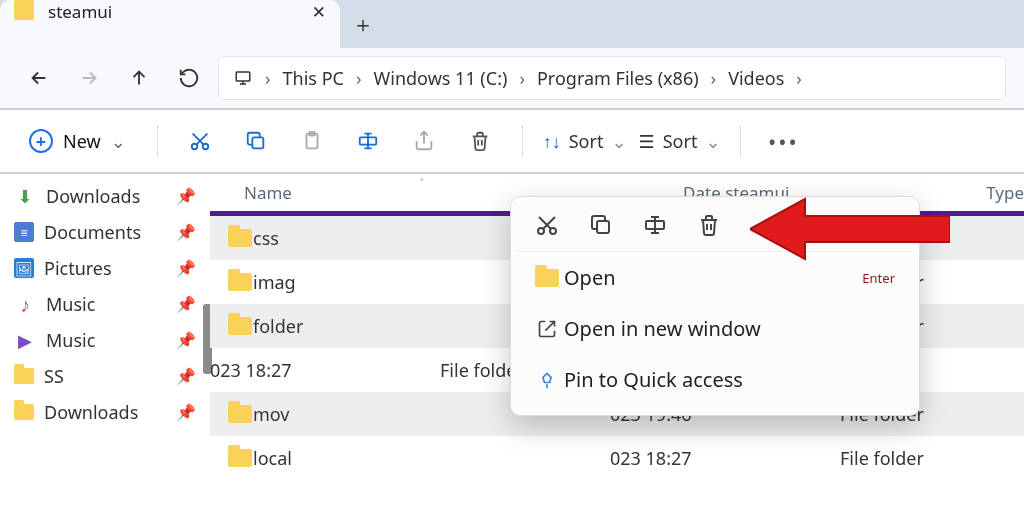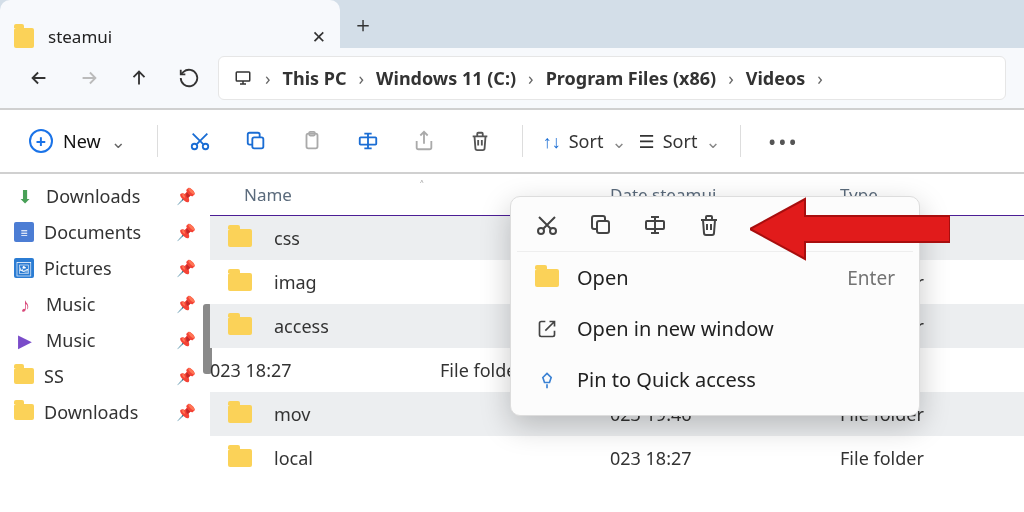--- a/index.html
+++ b/index.html
@@ -1,28 +1,28 @@
 <!DOCTYPE html>
 <html><head>
 <meta charset="utf-8">
 <style>
   * { box-sizing: border-box; margin: 0; padding: 0; font-family: "Segoe UI", system-ui, sans-serif; }
   body { width:1024px; height:512px; overflow:hidden; background:#fff; color:#111; }
   .titlebar { height:48px; background:#d3dee8; display:flex; align-items:flex-end; }
-  .tab { height:48px; width:340px; background:#f7f9fc; border-top-left-radius:10px; border-top-right-radius:10px; display:flex; align-items:flex-end; gap:14px; padding:0 14px; }
+  .tab { height:48px; width:340px; background:#f7f9fc; border-top-left-radius:10px; border-top-right-radius:10px; display:flex; align-items:flex-start; gap:14px; padding:0 14px; }
   .tab-icon { width:20px;height:20px;background:#fbd258;border-radius:2px; position:relative; }
   .tab-icon:before{content:"";position:absolute;top:-4px;left:0;width:10px;height:4px;background:#fbd258;border-top-left-radius:2px;border-top-right-radius:2px;}
   .tab-title { font-size:17px; flex:1; color:#222; }
   .tab-close { font-size:17px; color:#333; cursor:pointer; }
   .newtab { width:46px;height:48px;display:flex;align-items:center;justify-content:center;font-size:22px;color:#333; }
   .addrbar { height:60px; background:#f7f9fc; display:flex; align-items:center; gap:8px; padding:0 18px; }
   .navbtn { width:42px;height:42px;display:flex;align-items:center;justify-content:center;color:#333;border-radius:4px; }
   .navbtn.dis{color:#aaa}
   .crumbs { flex:1; height:44px; background:#fff; border:1px solid #e6e6e6; border-radius:6px; display:flex; align-items:center; padding:0 6px; font-size:18px; color:#333; gap:2px; overflow:hidden; }
-  .crumb { padding:4px 8px; white-space:nowrap;font-weight:bold; }
+  .crumb { padding:4px 8px; white-space:nowrap; }
   .chev { color:#666; padding:0 2px; }
   .toolbar { height:64px; border-top:2px solid #d0d0d0; display:flex; align-items:center; padding:0 18px; gap:12px; }
   .newbtn { display:flex;align-items:center;gap:10px;font-size:18px;border:1px solid transparent;padding:6px 10px;border-radius:4px; }
   .newplus { width:24px;height:24px;border:2px solid #1a73e8;border-radius:50%;display:flex;align-items:center;justify-content:center;color:#1a73e8;font-size:18px;font-weight:bold; }
   .tbicon { width:44px;height:44px;display:flex;align-items:center;justify-content:center; }
   .tbicon.blue{color:#1a6dd4}
   .tbicon.grey{color:#888}
   .tbicon.dark{color:#555}
   .divider { width:1px;height:32px;background:#ddd;margin:0 8px; }
   .sortview { display:flex;align-items:center;gap:8px;font-size:18px;color:#333; }
@@ -33,37 +33,37 @@
   .sbicon{width:22px;height:22px;display:flex;align-items:center;justify-content:center;}
   .sbicon.dl{color:#48a057}
   .sbicon.doc{background:#4c7dd4;color:#fff;font-size:12px;border-radius:2px; width:20px;height:20px;}
   .sbicon.pic{background:#2b7cd3;color:#fff;font-size:14px;border-radius:2px;width:20px;height:20px;}
   .sbicon.mus{color:#d94b7b;font-size:20px;}
   .sbicon.vid{color:#7a4cc9;font-size:18px}
   .sbicon.fol{width:20px;height:16px;background:#fbd258;border-radius:2px;position:relative;}
   .sbicon.fol:before{content:"";position:absolute;top:-4px;left:0;width:10px;height:4px;background:#fbd258;border-top-left-radius:2px;border-top-right-radius:2px;}
   .scrollind{position:absolute;right:-2px;top:130px;width:9px;height:70px;background:#8a8a8a;border-radius:3px;}
   .main { flex:1; position:relative; }
-  .colhdr { display:flex; height:42px; align-items:center; font-size:17px; color:#5b6b7c; border-bottom:1px solid #4c1d95; }
+  .colhdr { display:flex; height:42px; align-items:center; font-size:17px; color:#5b6b7c; border-bottom:5px solid #4c1d95;justify-content:space-between; }
   .colhdr .cname{width:400px;padding-left:34px;position:relative}
   .colhdr .sortar{position:absolute;left:210px;top:-7px;color:#888;font-size:13px;}
   .colhdr .cdate{width:230px}
   .row { display:flex;align-items:center;height:44px;font-size:18px;color:#333; }
   .row:nth-child(odd){background:#eceef0}
-  .row .rname{width:400px;display:flex;align-items:center;gap:22px;padding-left:18px}
+  .row .rname{width:400px;display:flex;align-items:center;gap:1px;padding-left:18px}
   .fol-sm{width:24px;height:18px;background:#fbd258;border-radius:2px;position:relative;display:inline-block;}
   .fol-sm:before{content:"";position:absolute;top:-4px;left:0;width:12px;height:4px;background:#fbd258;border-top-left-radius:2px;border-top-right-radius:2px;}
   .row .rdate{width:230px}
   .row .rtype{flex:1}
   svg{display:block}
   .ctxmenu{ position:absolute; left:300px; top:22px; width:410px; background:#fcfcfc; border:1px solid #ddd; border-radius:10px; box-shadow:0 10px 30px rgba(0,0,0,0.22); padding:10px 6px; }
   .ctxrow1 { display:flex; gap:30px; padding:6px 18px 14px 18px; border-bottom:1px solid #eee; }
   .ctxrow1 span{font-size:22px;color:#444}
-  .ctxitem { display:flex; align-items:center; gap:18px; padding:12px 18px; font-size:20px; color:#222;text-align:center; }
-  .ctxitem .sc{margin-left:auto;color:#737373;font-size:19px}
+  .ctxitem { display:flex; align-items:center; gap:5px; padding:12px 18px; font-size:20px; color:#222;text-align:center; }
+  .ctxitem .sc{margin-left:auto;color:#7f1d1d;font-size:13px}
   .ctxicon{width:24px;display:flex;justify-content:center;color:#444;font-size:20px}
   .ctxicon.fol{width:24px;height:18px;background:#fbd258;border-radius:2px;position:relative;}
   .ctxicon.fol:before{content:"";position:absolute;top:-4px;left:0;width:12px;height:4px;background:#fbd258;border-top-left-radius:2px;border-top-right-radius:2px;}
   .arrow { position:absolute; left:540px; top:20px; pointer-events:none; }
 </style>
 </head>
 <body>
 
 <div class="titlebar">
   <div class="tab">
@@ -231,21 +231,21 @@
           <div class="rname">
             <span class="fol-sm"></span>
             <span>imag</span>
           </div>
           <div class="rdate">023 18:27</div>
           <div class="rtype">File folder</div>
         </div>
         <div class="row">
           <div class="rname">
             <span class="fol-sm"></span>
-            <span>access</span>
+            <span>folder</span>
           </div>
           <div class="rdate">023 18:27</div>
           <div class="rtype">File folder</div>
         </div>
         <div class="row">
           <div class="rdate">023 18:27</div>
           <div class="rtype">File folder</div>
         </div>
         <div class="row">
           <div class="rname">

